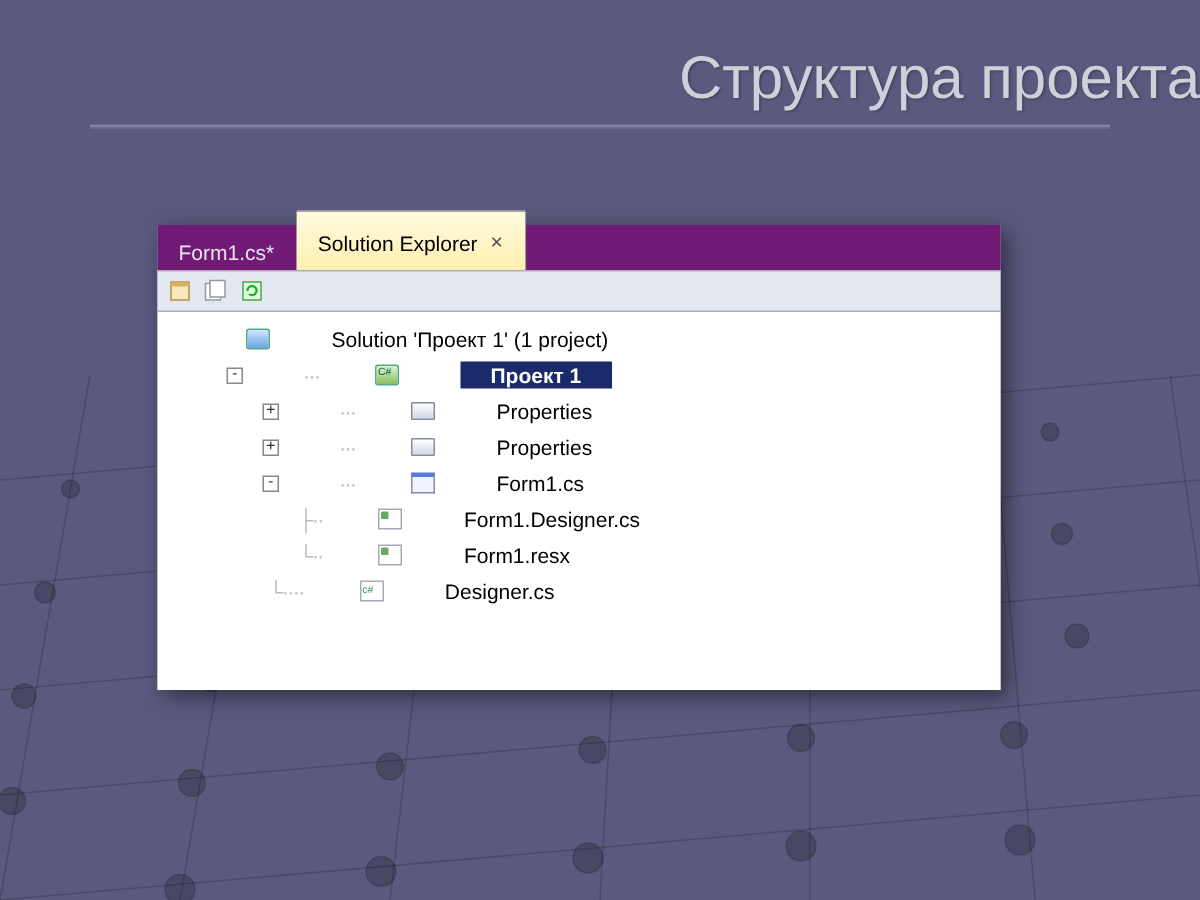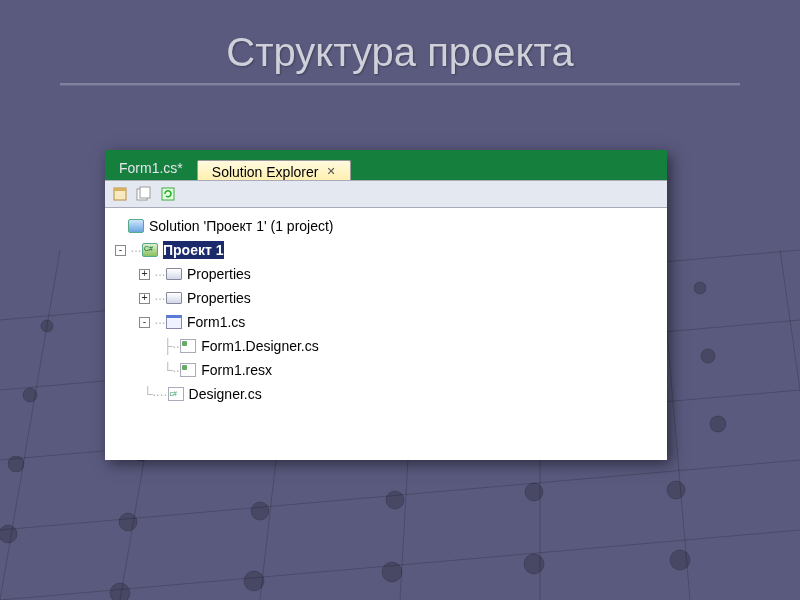--- a/index.html
+++ b/index.html
@@ -10,21 +10,21 @@
     font-family: "Segoe UI", Tahoma, Arial, sans-serif;
     overflow: hidden;
     position: relative;
   }
   .bg-grid {
     position: absolute;
     inset: 0;
     pointer-events: none;
   }
   .slide-title {
-    text-align: center;
+    text-align: right;
     color: #d0d0db;
     font-size: 40px;
     font-weight: 400;
     padding-top: 30px;
     text-shadow: 1px 1px 2px rgba(0,0,0,0.3);
     position: relative;
     z-index: 2;
   }
   .underline {
     width: 680px;
@@ -41,41 +41,41 @@
     width: 562px;
     height: 310px;
     box-shadow: 4px 4px 14px rgba(0,0,0,0.5);
     z-index: 2;
     background: #bfc6d6;
   }
 
   
   .tab-strip {
     height: 30px;
-    background: #15803d;
+    background: #701a75;
     display: flex;
     align-items: flex-end;
     font-size: 14px;
     color: #f0f0f5;
   }
   .tab {
     padding: 6px 14px 4px;
     height: 26px;
     display: flex;
     align-items: center;
     gap: 4px;
     cursor: pointer;
   }
   .tab.inactive { color: #e5e5ee; }
   .tab.active {
     background: linear-gradient(#fffae0, #fff0b0);
     color: #000;
     border: 1px solid #999;
     border-bottom: none;
-    height: 20px;
+    height: 40px;
     border-radius: 2px 2px 0 0;
   }
   .tab .close-x {
     font-size: 11px;
     color: #555;
     margin-left: 4px;
   }
 
   
   .toolbar {
@@ -103,20 +103,21 @@
     padding: 6px 4px;
     font-size: 14px;
     color: #000;
     overflow: hidden;
   }
   .tree-row {
     display: flex;
     align-items: center;
     height: 24px;
     white-space: nowrap;
+    gap: 36px;
   }
   .expander {
     width: 11px; height: 11px;
     border: 1px solid #888;
     display: inline-flex;
     align-items: center; justify-content: center;
     font-size: 10px; line-height: 1;
     color: #333;
     background: #fff;
     margin-right: 4px;
@@ -126,21 +127,21 @@
   .node-icon {
     width: 18px; height: 16px;
     display: inline-flex;
     align-items: center; justify-content: center;
     margin-right: 4px;
   }
   .node-label { }
   .selected {
     background: #1a2a6b;
     color: #fff;
-    padding: 1px 0;
+    padding: 1px 20px;
     font-weight: bold;
   }
 
   
   .ico-sol { width:16px;height:14px;background:linear-gradient(#cfe5ff,#6ba5e0);border:1px solid #5a8;border-radius:2px;}
   .ico-proj{ width:16px;height:14px;background:linear-gradient(#dff0d0,#8ac060);border:1px solid #5a8;border-radius:2px;position:relative;}
   .ico-proj::after{content:"C#";position:absolute;font-size:7px;color:#063;left:1px;top:1px;}
   .ico-folder{width:16px;height:12px;background:linear-gradient(#fff,#d0d8e8);border:1px solid #889;border-radius:1px;}
   .ico-form{width:16px;height:14px;background:#eef3ff;border:1px solid #88a;border-top:3px solid #5a7ad8;}
   .ico-cs{width:16px;height:14px;background:#fff;border:1px solid #aab;position:relative;}

